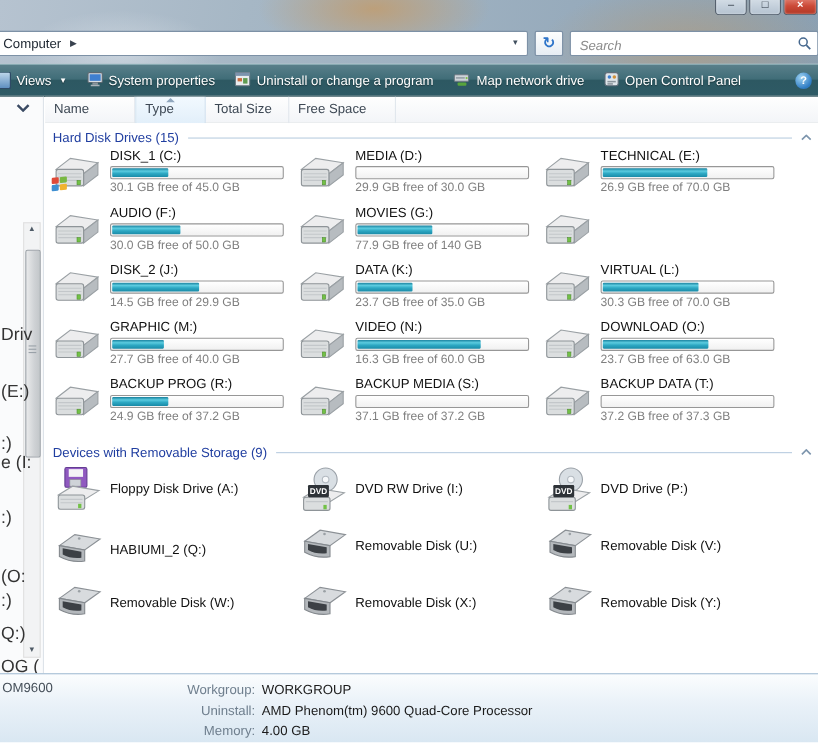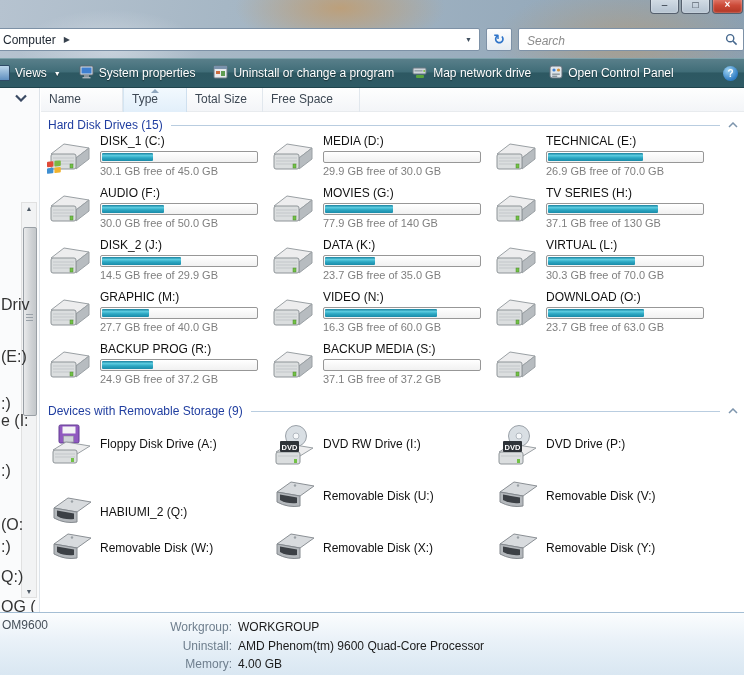--- a/index.html
+++ b/index.html
@@ -357,27 +357,20 @@
         <polygon points="3,14 16,4 41,8 28,18" fill="#ededee" stroke="#9aa0a4" stroke-width="1"></polygon>
         <polygon points="28,18 41,8 41,19 28,29" fill="#b7bcc0" stroke="#9aa0a4" stroke-width="1"></polygon>
         <rect x="3" y="14" width="25" height="15" rx="2" fill="#dbdedf" stroke="#8e9498"></rect>
         <line x1="5" y1="18" x2="26" y2="18" stroke="#c3c7ca"></line>
         <line x1="5" y1="21" x2="26" y2="21" stroke="#c3c7ca"></line>
         <line x1="5" y1="24" x2="26" y2="24" stroke="#c3c7ca"></line>
         <rect x="22" y="24" width="3" height="4" fill="#72c146" stroke="#4c8c2c" stroke-width=".5"></rect>
       </svg>
       
     </span>
-    <div class="tile-body">
-      <div class="tile-name">TV SERIES (H:)</div>
-      <div class="cap-bar">
-            <div class="bar-fill" style="width: 71.5%;"></div>
-          </div>
-      <div class="tile-free">37.1 GB free of 130 GB</div>
-    </div>
   </div>
 
   <div class="hdd-tile" style="left: 7px; top: 126px;">
     <span class="drive-icon">
       <svg width="44" height="36" viewBox="0 0 44 36">
         <polygon points="3,14 16,4 41,8 28,18" fill="#ededee" stroke="#9aa0a4" stroke-width="1"></polygon>
         <polygon points="28,18 41,8 41,19 28,29" fill="#b7bcc0" stroke="#9aa0a4" stroke-width="1"></polygon>
         <rect x="3" y="14" width="25" height="15" rx="2" fill="#dbdedf" stroke="#8e9498"></rect>
         <line x1="5" y1="18" x2="26" y2="18" stroke="#c3c7ca"></line>
         <line x1="5" y1="21" x2="26" y2="21" stroke="#c3c7ca"></line>
@@ -555,20 +548,27 @@
         <polygon points="3,14 16,4 41,8 28,18" fill="#ededee" stroke="#9aa0a4" stroke-width="1"></polygon>
         <polygon points="28,18 41,8 41,19 28,29" fill="#b7bcc0" stroke="#9aa0a4" stroke-width="1"></polygon>
         <rect x="3" y="14" width="25" height="15" rx="2" fill="#dbdedf" stroke="#8e9498"></rect>
         <line x1="5" y1="18" x2="26" y2="18" stroke="#c3c7ca"></line>
         <line x1="5" y1="21" x2="26" y2="21" stroke="#c3c7ca"></line>
         <line x1="5" y1="24" x2="26" y2="24" stroke="#c3c7ca"></line>
         <rect x="22" y="24" width="3" height="4" fill="#72c146" stroke="#4c8c2c" stroke-width=".5"></rect>
       </svg>
       
     </span>
+    <div class="tile-body">
+      <div class="tile-name">BACKUP DATA (T:)</div>
+      <div class="cap-bar">
+            <div class="bar-fill" style="width: 0.3%;"></div>
+          </div>
+      <div class="tile-free">37.2 GB free of 37.3 GB</div>
+    </div>
   </div>
 </div>
 
   <div class="group-head" style="top:291px;">
     <span class="group-title">Devices with Removable Storage (9)</span>
     <span class="group-line"></span>
     <span class="group-arrow">
       <svg width="10" height="6" viewBox="0 0 10 6">
           <polyline points="1,5 5,1 9,5" fill="none" stroke="#7d95ad" stroke-width="1.5"></polyline>
         </svg>
@@ -621,21 +621,21 @@
         <line x1="5" y1="32" x2="25" y2="32" stroke="#c3c7ca"></line>
         <rect x="21" y="35" width="3" height="4" fill="#72c146"></rect>
         <rect x="7" y="17" width="19" height="11" rx="1" fill="#2e3338"></rect>
         <text x="16.5" y="25.5" font-size="7.5" font-weight="bold" fill="#ffffff" text-anchor="middle" font-family="Liberation Sans, sans-serif">DVD</text>
       </svg>
     </span>
 
     <span class="rem-label">DVD Drive (P:)</span>
   </div>
 
-  <div class="rem-tile" style="left: 7px; top: 380px; text-decoration: underline;">
+  <div class="rem-tile" style="left: 7px; top: 368px; text-decoration: underline;">
 
     <span class="tile-icon icon-removable show">
       <svg width="44" height="36" viewBox="0 0 44 36">
         <polygon points="4,16 18,6 41,10 27,20" fill="#d8dbde" stroke="#8b9095"></polygon>
         <path d="M4,16 L27,20 L27,30 Q15,32 4,26 Z" fill="#b4b8bc" stroke="#84898e"></path>
         <path d="M7,18.5 L24,21.5 L24,27 Q14,28 7,24 Z" fill="#3c4045"></path>
         <circle cx="22" cy="9.5" r="1.2" fill="#9aa0a5"></circle>
       </svg>
     </span>
     <span class="rem-label">HABIUMI_2 (Q:)</span>

